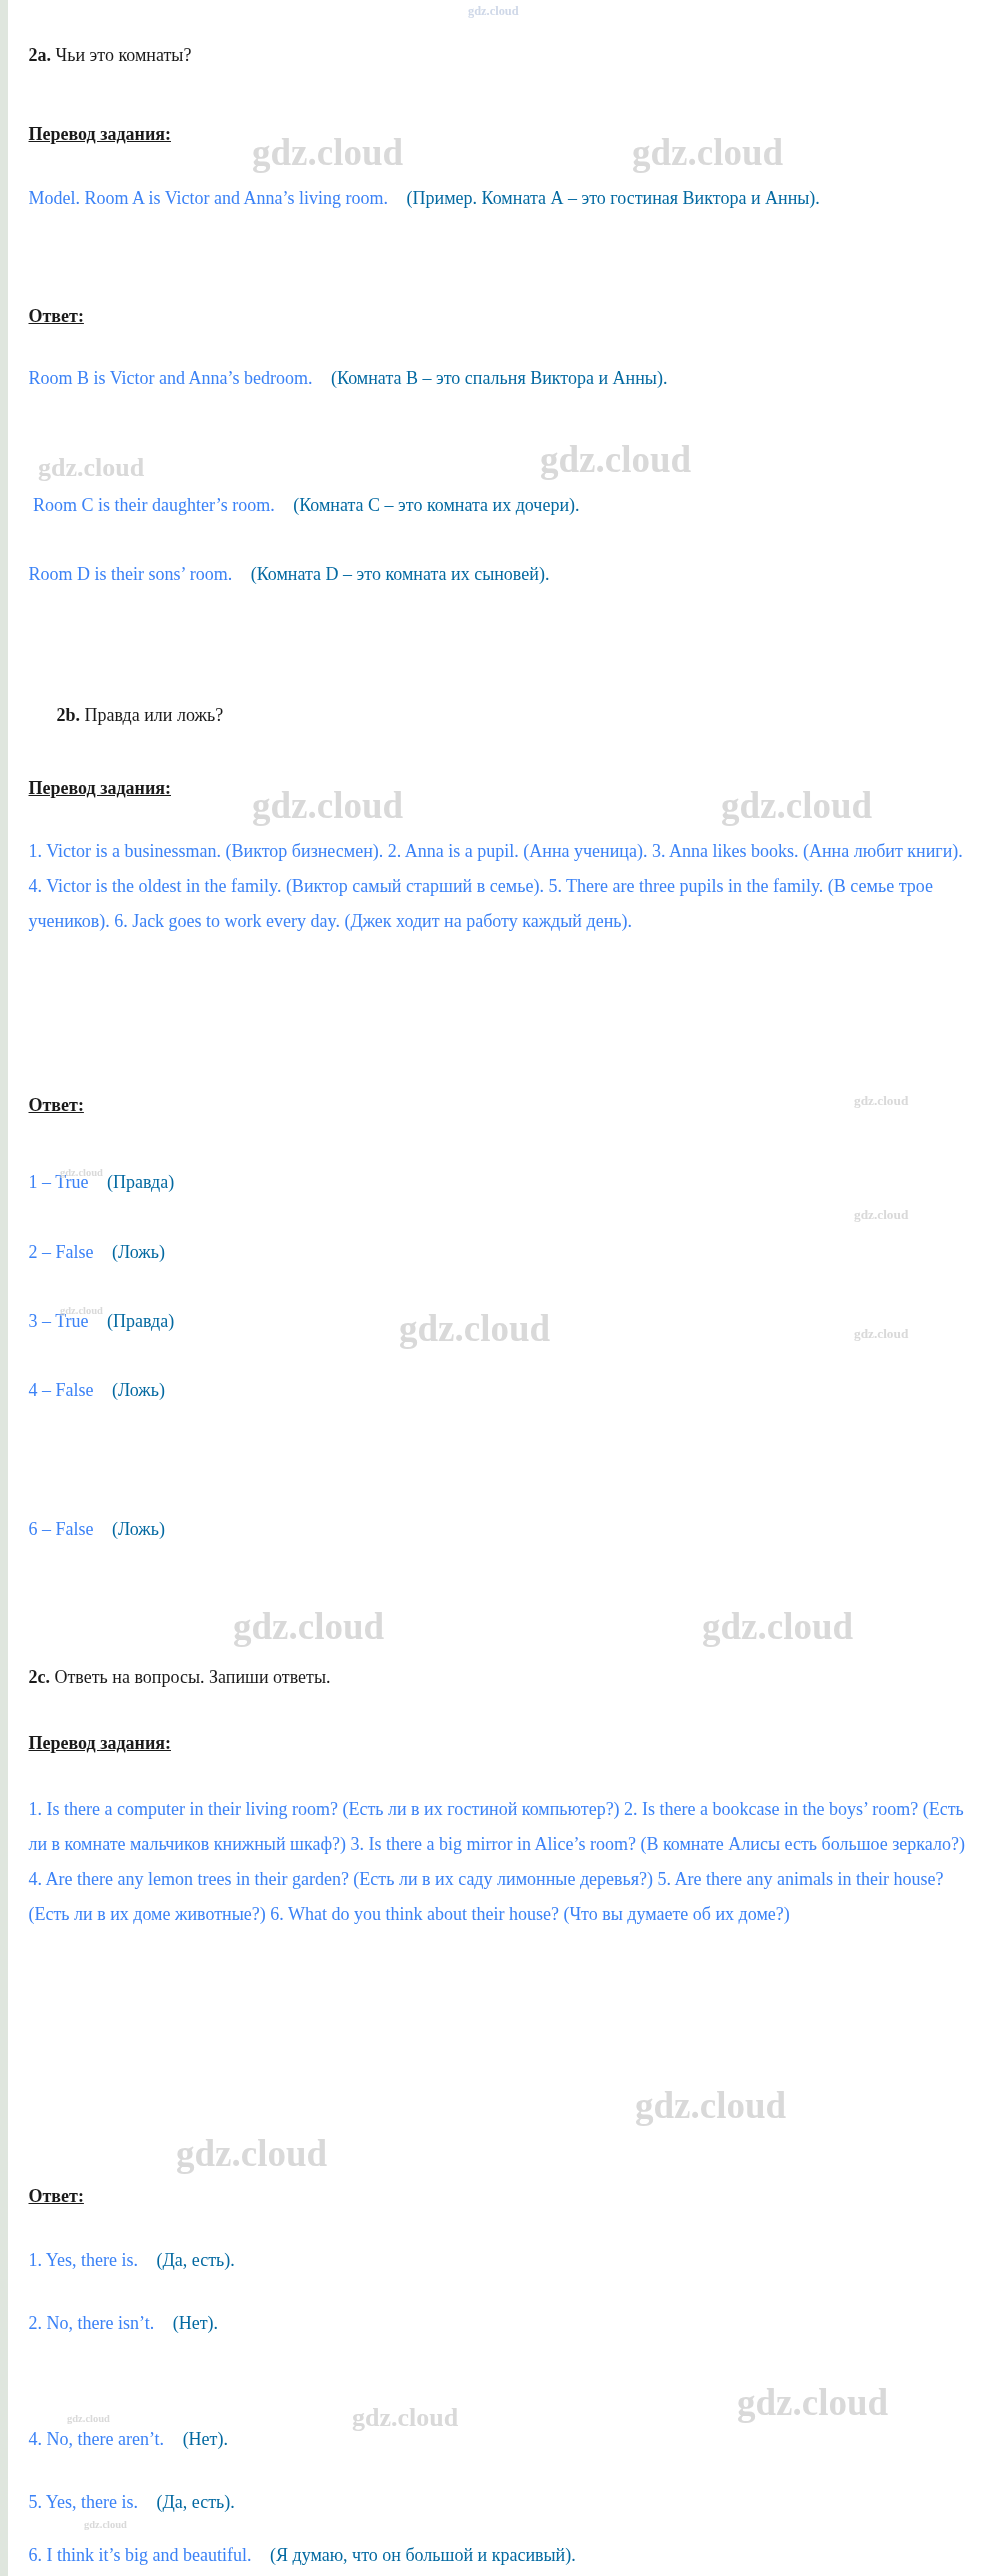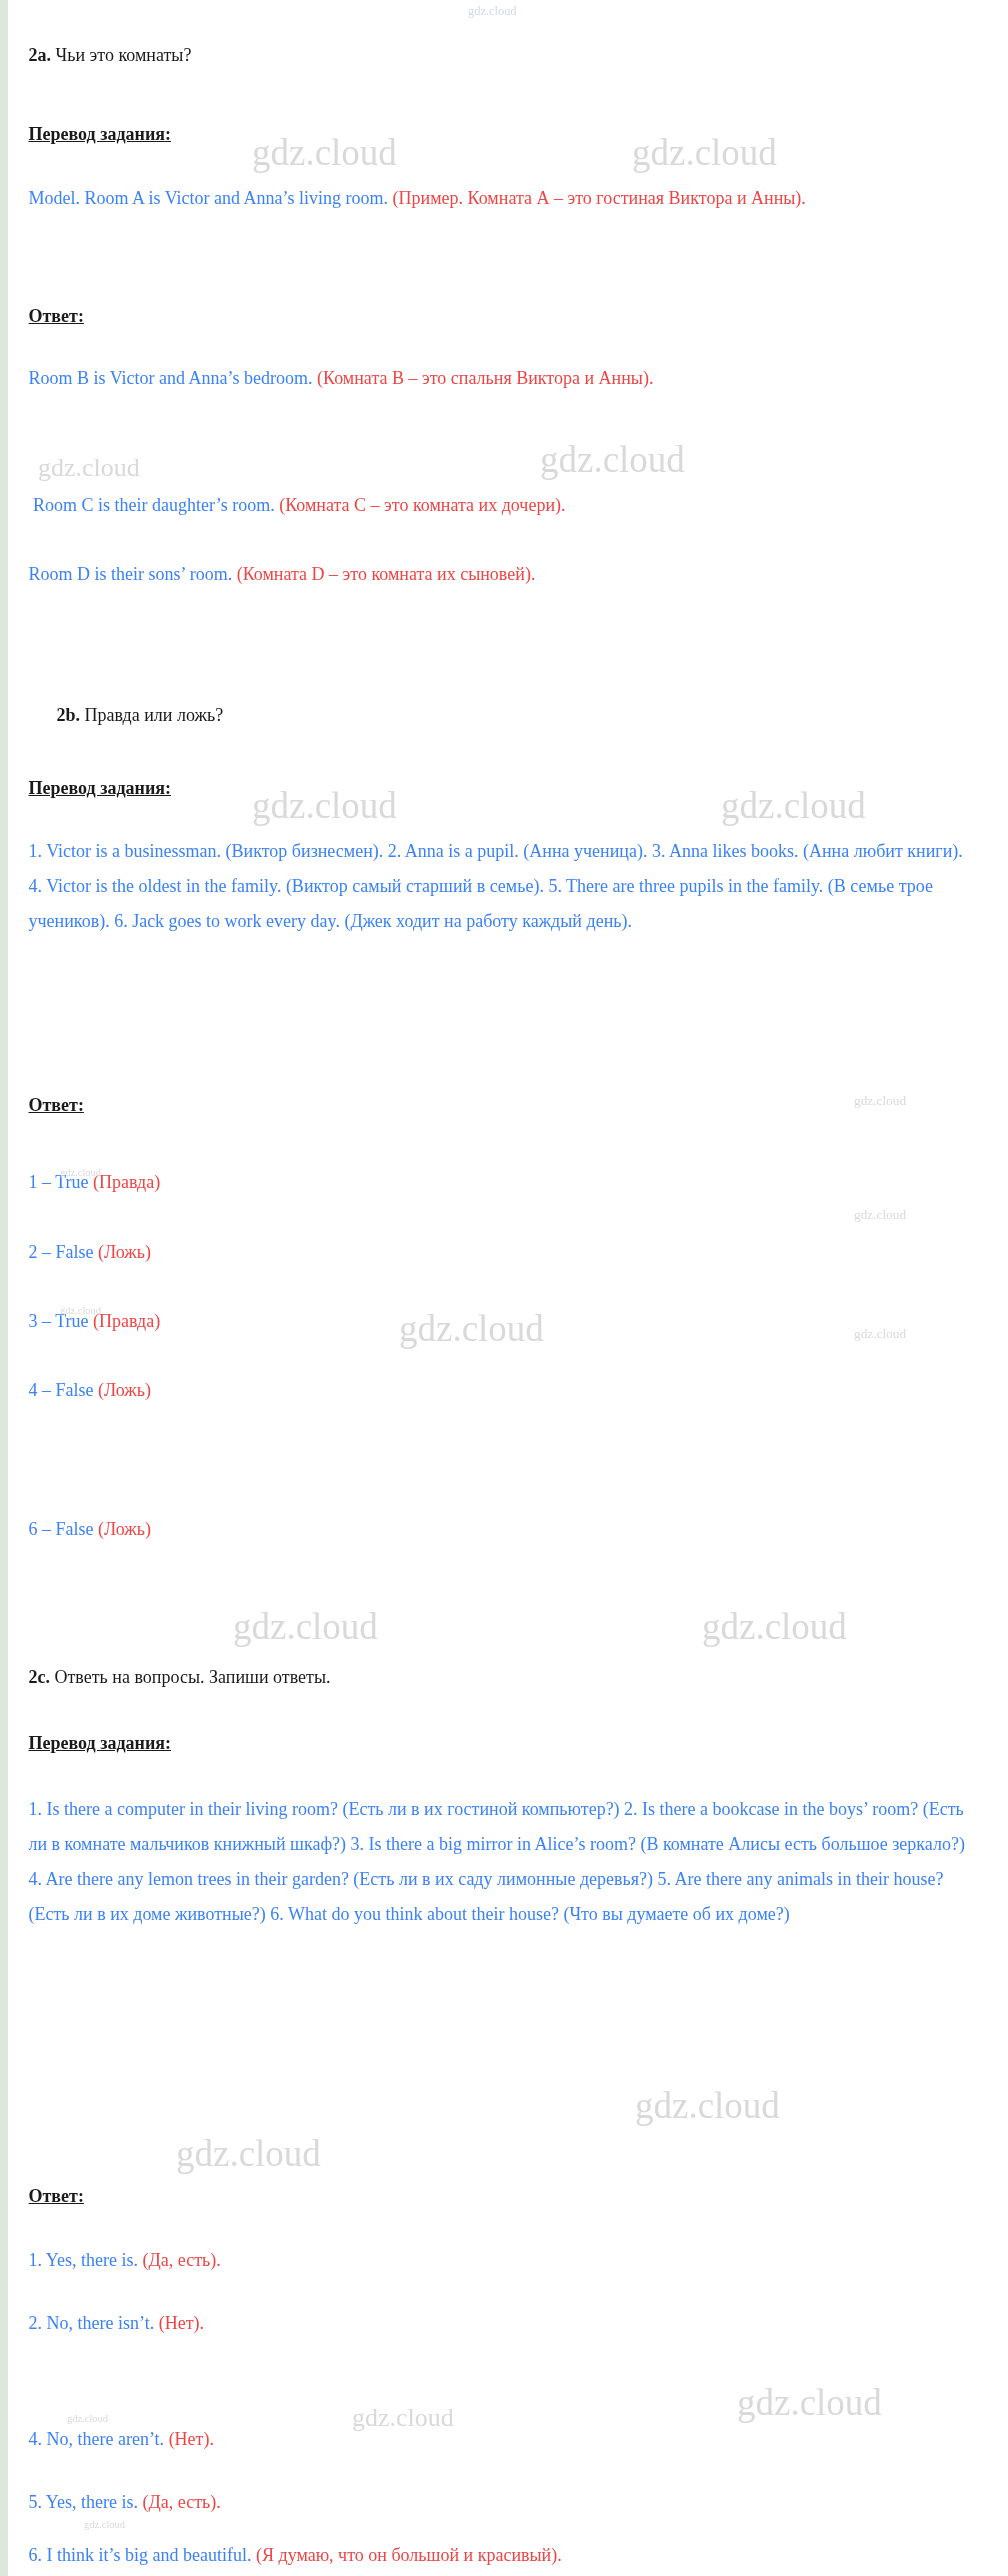--- a/index.html
+++ b/index.html
@@ -44,33 +44,35 @@
     font-size: 18px;
     margin: 0;
     text-decoration: underline;
   }
   p.para {
     font-size: 18px;
     line-height: 1.75;
     margin: 0;
   }
   .ru {
-    color: #ef4444;
+    color: #0369a1;
+    margin-left: 14px;
   }
   .blk {
     color: #3b82f6;
   }
   
   .wm {
     position: absolute;
     color: #d9d9d9;
     font-family: "Liberation Serif", serif;
     pointer-events: none;
     white-space: nowrap;
     z-index: 5;
+    font-weight: bold;
   }
   .wm-lg { font-size: 37px; }
   .wm-md { font-size: 26px; }
   .wm-sm { font-size: 13.3px; }
   .wm-xs { font-size: 10.5px; }
   .wm-top {
     color: #cfd8e8;
     font-size: 12.4px;
   }
   .txtblock { position: absolute; width: 941px; }

